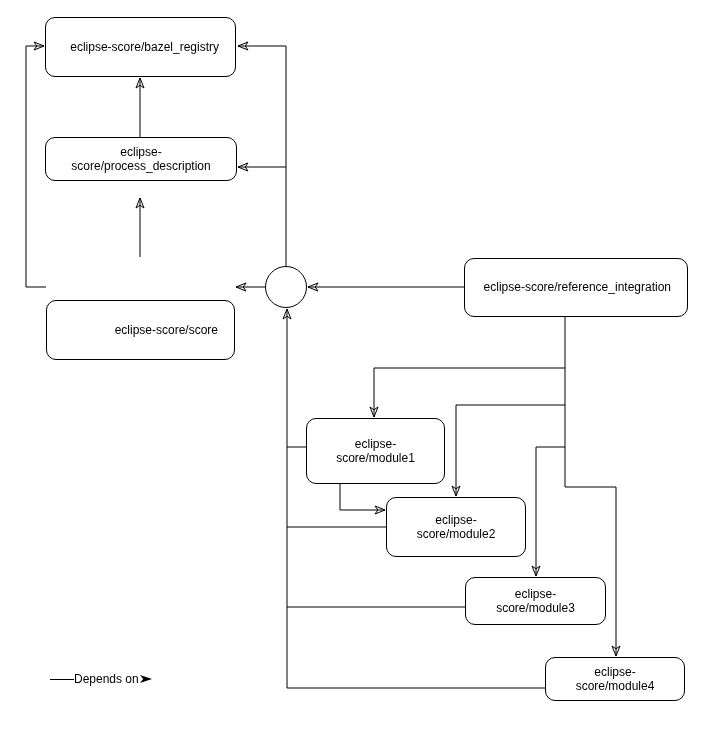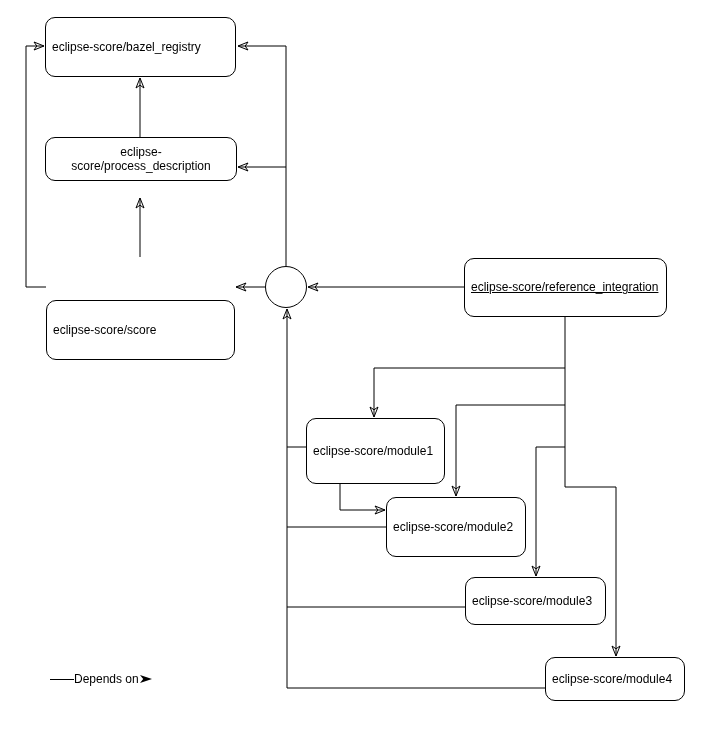--- a/index.html
+++ b/index.html
@@ -29,25 +29,25 @@
     fill: none;
   }
   .node {
     position: absolute;
     box-sizing: border-box;
     background: #ffffff;
     border: 1px solid #000000;
     border-radius: 10px;
     display: flex;
     align-items: center;
-    justify-content: flex-start;
+    justify-content: flex-end;
     text-align: center;
     font-size: 12px;
     line-height: 1.2;
-    padding: 2px 6px;
+    padding: 2px 16px;
   }
   .junction {
     position: absolute;
     box-sizing: border-box;
     background: #ffffff;
     border: 1px solid #000000;
     border-radius: 50%;
   }
   #legend {
     position: absolute;
@@ -105,21 +105,21 @@
   <div class="node" style="left:45px; top:137px; width:192px; height:44px;">
     <span>eclipse-score/process_description</span>
   </div>
 
   <div class="node" style="left:46px; top:257px; width:189px; height:60px;margin-top:43px;">
     <span>eclipse-score/score</span>
   </div>
 
   <div class="junction" style="left:265px; top:266px; width:42px; height:42px;"></div>
 
-  <div class="node" style="left:464px; top:258px; width:203px; height:59px;text-decoration:underline;">
+  <div class="node" style="left:464px; top:258px; width:224px; height:59px;">
     <span>eclipse-score/reference_integration</span>
   </div>
 
   <div class="node" style="left:306px; top:418px; width:139px; height:66px;">
     <span>eclipse-score/module1</span>
   </div>
 
   <div class="node" style="left:386px; top:497px; width:140px; height:60px;">
     <span>eclipse-score/module2</span>
   </div>

